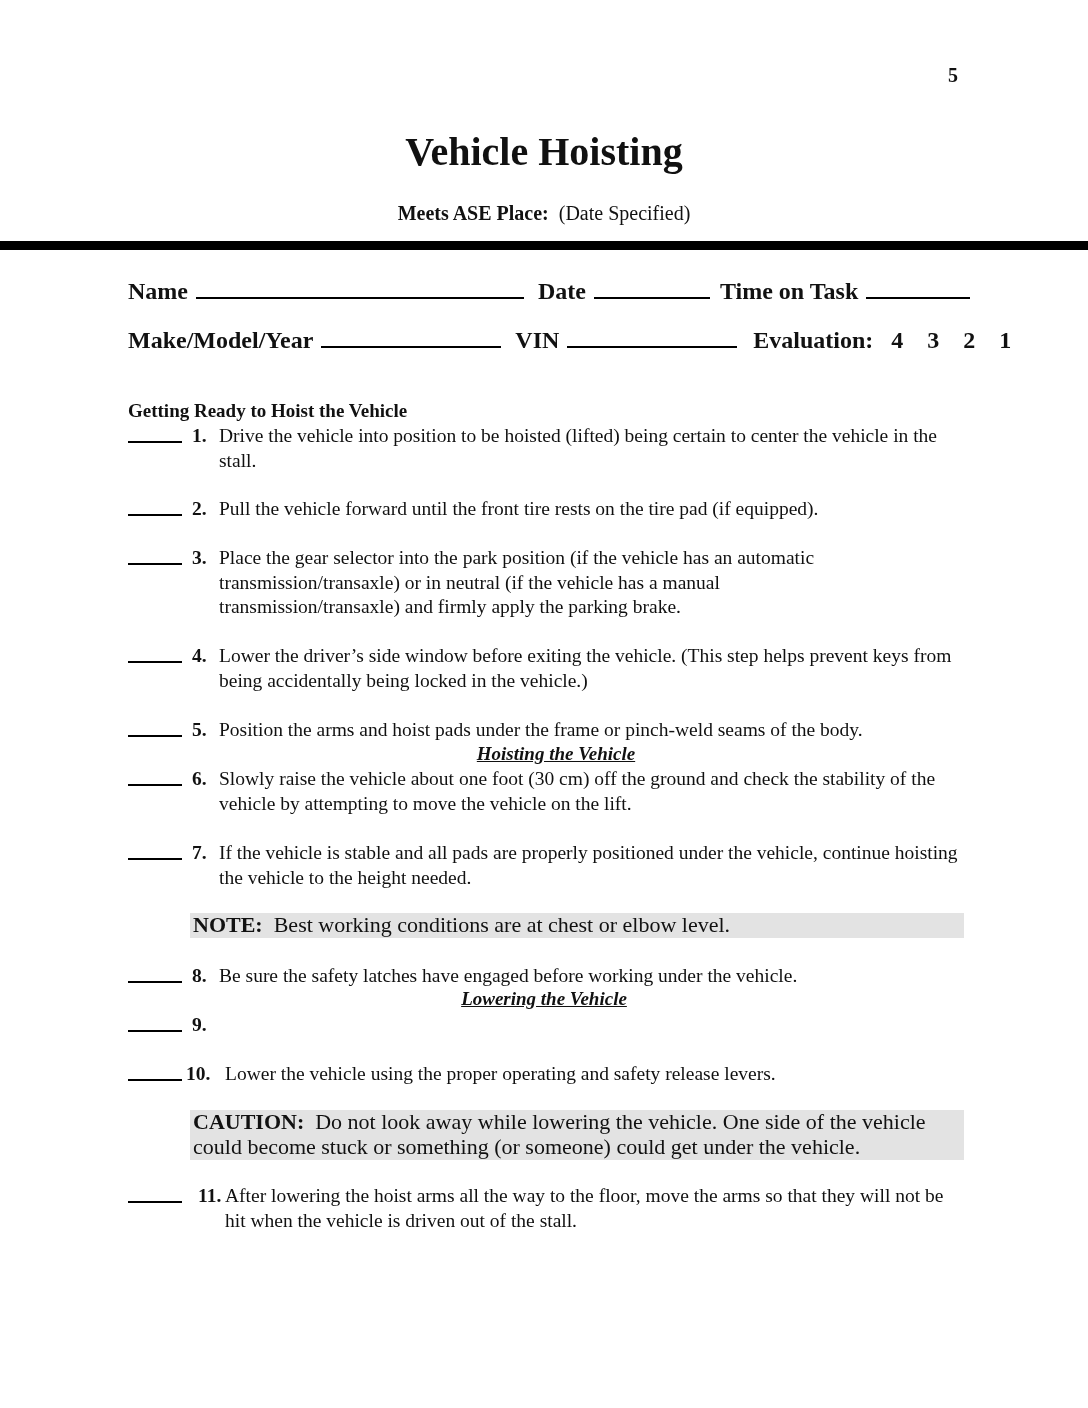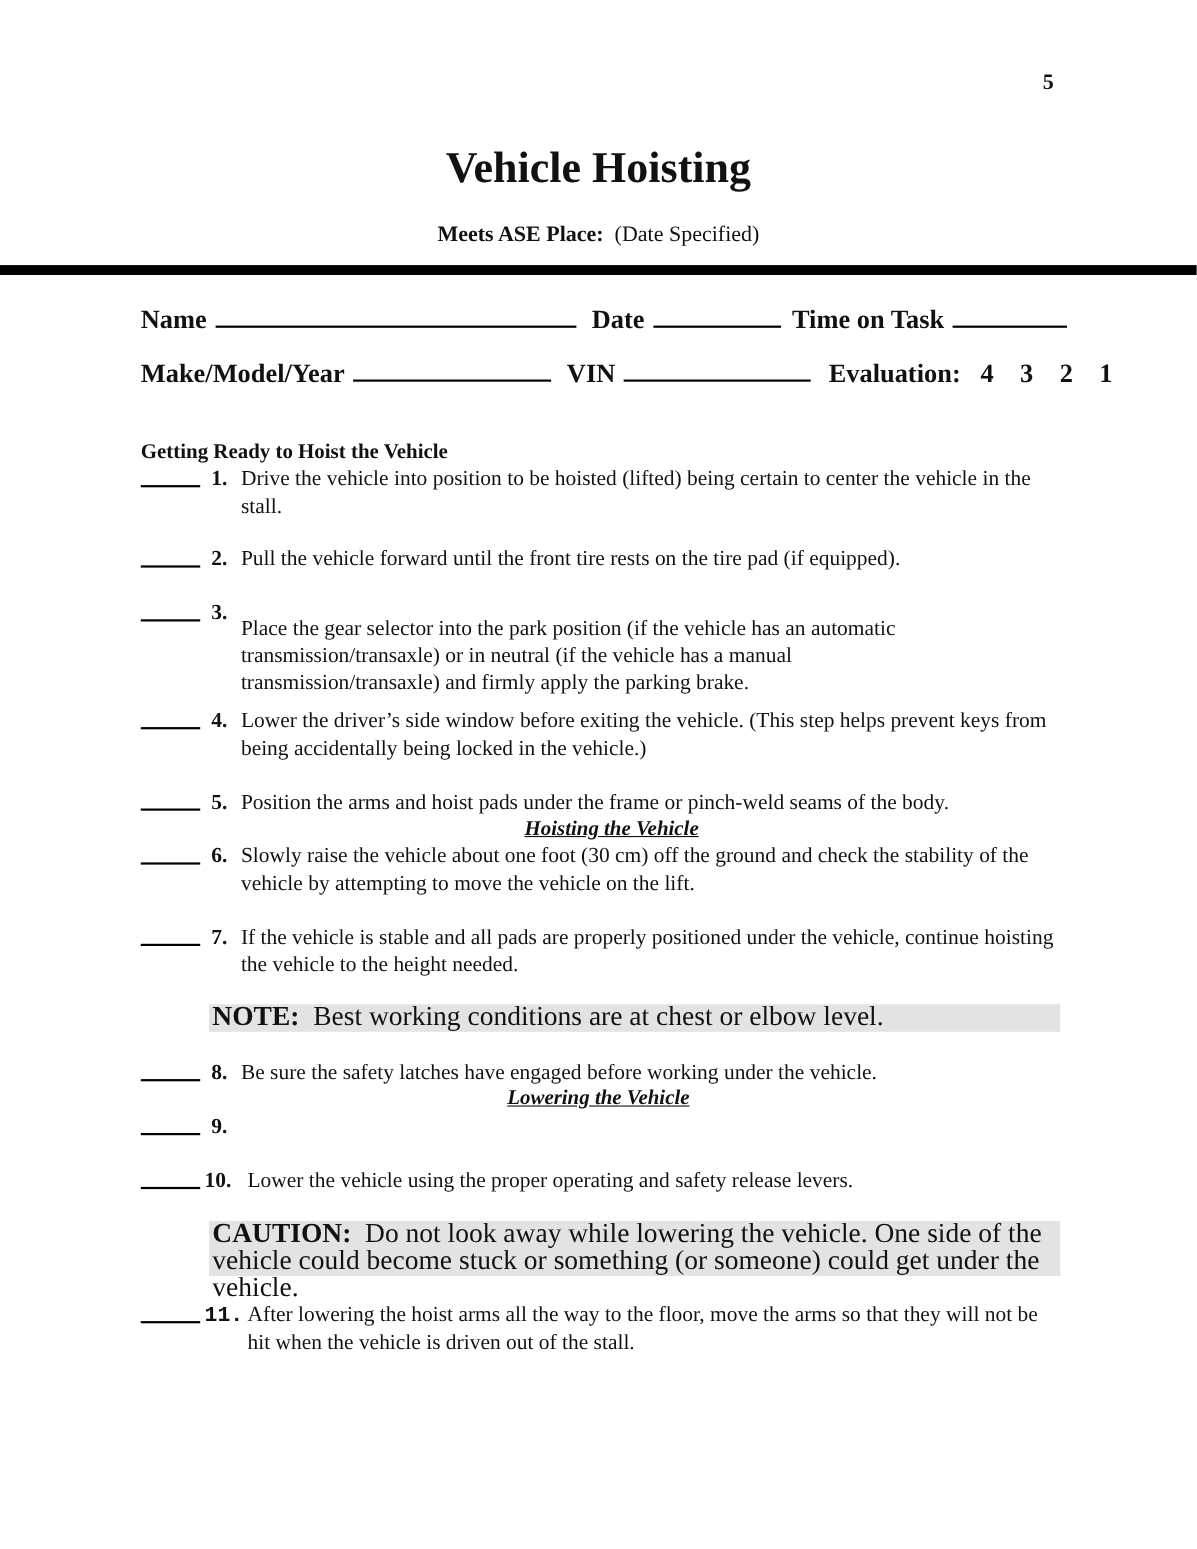--- a/index.html
+++ b/index.html
@@ -14,21 +14,21 @@
   .field-row { left:128px; font-size:24px; font-weight:bold; white-space:nowrap; display:flex; align-items:baseline; }
   .line { display:inline-block; border-bottom:2px solid #000; height:1px; margin:0 8px; vertical-align:baseline; }
   .evalnums span { margin-left:18px; }
   .section-head { left:128px; top:400px; font-size:19px; font-weight:bold; }
   .step { left:128px; width:840px; font-size:19.5px; line-height:24.5px; }
   .blank { position:absolute; left:0; top:17px; width:54px; border-bottom:2px solid #000; }
   .num { position:absolute; font-weight:bold; text-align:right; }
   .txt { position:absolute; left:91px; right:0; }
   .txt2 { left:97px; }
   .subhead { left:0; width:1088px; text-align:center; font-size:19px; font-weight:bold; font-style:italic; text-decoration:underline; }
-  .box { background:#e3e3e3; font-size:25px; line-height:24.5px; padding:0 3px; }
+  .box { background:#e3e3e3; font-size:22px; line-height:24.5px; padding:0 3px; }
 </style>
 </head>
 <body>
 
 <div class="abs pagenum">5</div>
 <div class="abs title">Vehicle Hoisting</div>
 <div class="abs subtitle">
   <b>Meets ASE Place:</b>&nbsp;
   <span>(Date Specified)</span>
 </div>
@@ -67,21 +67,21 @@
 
 <div class="abs step" style="top:497px;height:25px;">
   <span class="blank"></span>
   <span class="num" style="left:64px;">2.</span>
   <span class="txt">Pull the vehicle forward until the front tire rests on the tire pad (if equipped).</span>
 </div>
 
 <div class="abs step" style="top:546px;height:75px;">
   <span class="blank"></span>
   <span class="num" style="left:64px;">3.</span>
-  <span class="txt" style="right:80px;margin-top:14px;">Place the gear selector into the park position (if the vehicle has an automatic transmission/transaxle) or in neutral (if the vehicle has a manual transmission/transaxle) and firmly apply the parking brake.</span>
+  <span class="txt" style="right:80px;">Place the gear selector into the park position (if the vehicle has an automatic transmission/transaxle) or in neutral (if the vehicle has a manual transmission/transaxle) and firmly apply the parking brake.</span>
 </div>
 
 <div class="abs step" style="top:644px;height:50px;">
   <span class="blank"></span>
   <span class="num" style="left:64px;">4.</span>
   <span class="txt">Lower the driver’s side window before exiting the vehicle.  (This step helps prevent keys from being accidentally being locked in the vehicle.)</span>
 </div>
 
 <div class="abs step" style="top:718px;height:25px;">
   <span class="blank"></span>
@@ -127,15 +127,15 @@
   <span class="txt txt2">Lower the vehicle using the proper operating and safety release levers.</span>
 </div>
 
 <div class="abs box" style="left:190px;top:1110px;width:768px;height:50px;">
   <b>CAUTION:</b>&nbsp;
   <span>Do not look away while lowering the vehicle.  One side of the vehicle could become stuck or something (or someone) could get under the vehicle.</span>
 </div>
 
 <div class="abs step" style="top:1184px;height:50px;">
   <span class="blank"></span>
-  <span class="num" style="left:58px;font-family:Liberation Mono, monospace;">11.</span>
+  <span class="num" style="left:70px;">11.</span>
   <span class="txt txt2">After lowering the hoist arms all the way to the floor, move the arms so that they will not be hit when the vehicle is driven out of the stall.</span>
 </div>
 
 </body></html>

